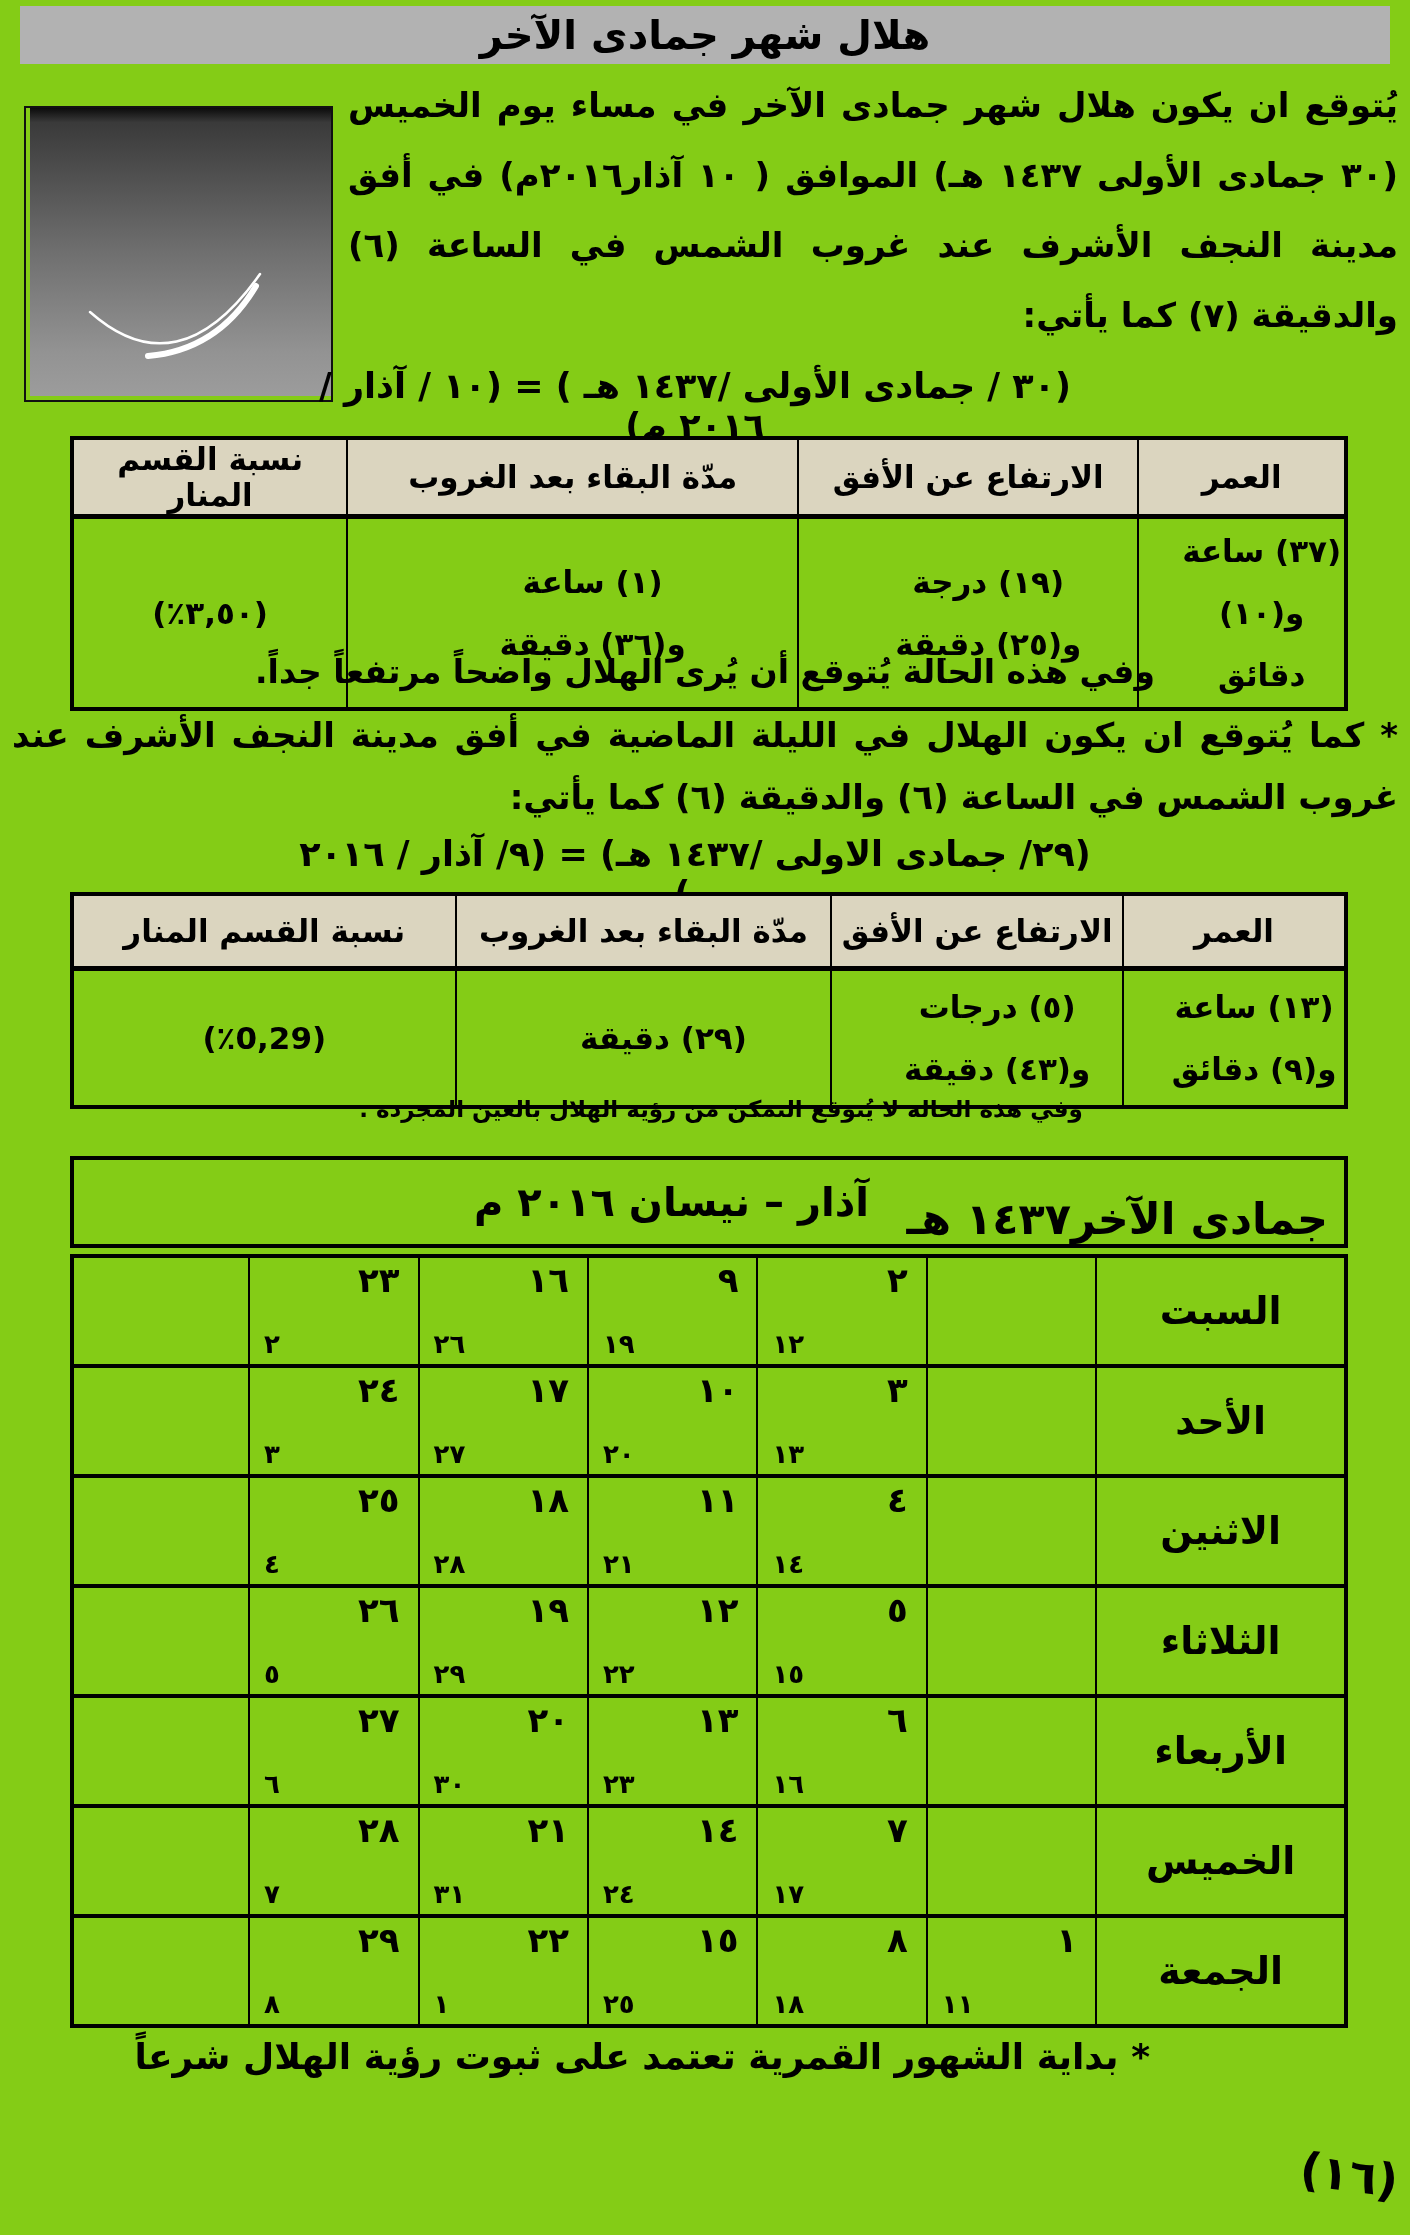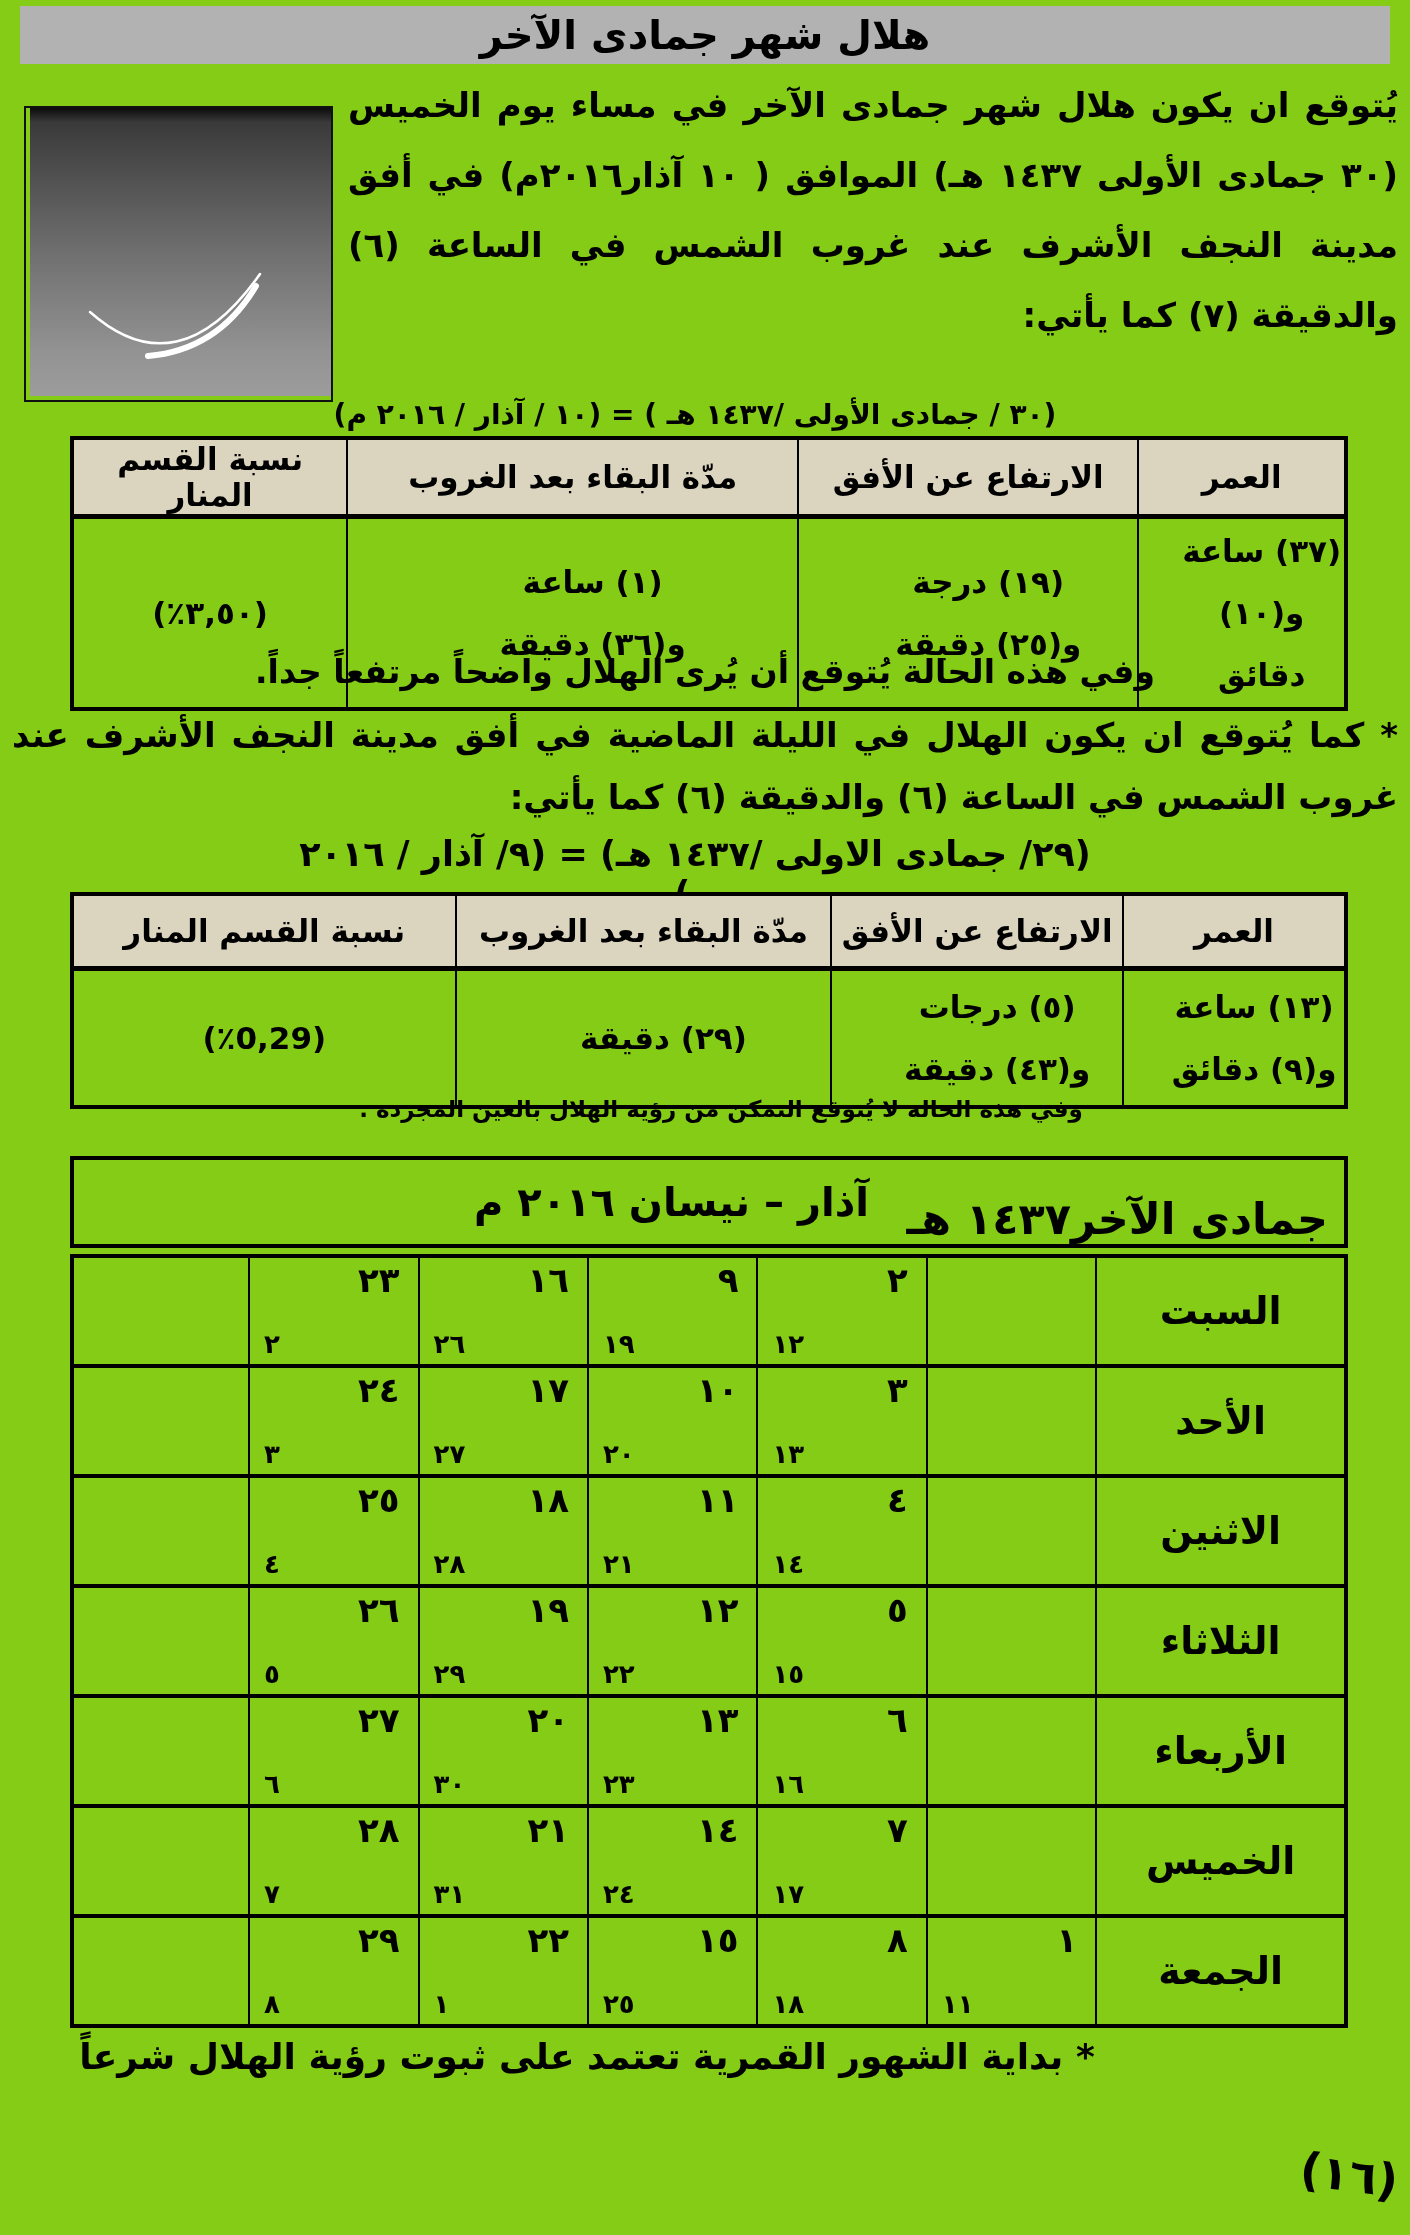--- a/index.html
+++ b/index.html
@@ -5,21 +5,21 @@
   html,body{margin:0;padding:0;background:#fff;}
   .page{position:relative;width:1410px;height:2235px;background:#84cc16;overflow:hidden;
         font-family:"DejaVu Sans",sans-serif;font-weight:bold;color:#000;direction:rtl;}
   
   .title-bar{position:absolute;top:6px;left:20px;right:20px;height:58px;background:#b2b2b2;
              text-align:center;line-height:58px;font-size:40px;}
   
   .crescent-box{position:absolute;top:106px;left:24px;width:305px;height:292px;border:2px solid #111;line-height:0;}
   
   .intro-par{position:absolute;top:70px;right:12px;width:1050px;font-size:34px;line-height:70px;text-align:justify;}
-  .date-line-1{position:absolute;top:366px;left:290px;width:810px;text-align:center;font-size:28px;margin-top:32px;}
+  .date-line-1{position:absolute;top:366px;left:290px;width:810px;text-align:center;font-size:35px;}
   .date-line-2{position:absolute;top:834px;left:290px;width:810px;text-align:center;font-size:35px;}
   
   table.obs{position:absolute;left:70px;width:1278px;border-collapse:collapse;border:4px solid #000;table-layout:fixed;}
   table.obs#obs1{top:436px;}
   table.obs#obs2{top:892px;}
   table.obs th{border:2px solid #000;border-bottom:5px solid #000;height:68px;font-size:31px;font-weight:bold;text-align:center;}
   table.obs td{border:2px solid #000;height:132px;font-size:31px;text-align:center;vertical-align:middle;}
   table.obs td div{line-height:62px;padding-left:40px;}
   .ltr{direction:ltr;unicode-bidi:bidi-override;}
   .concl-1{position:absolute;top:652px;left:0;width:1410px;text-align:center;font-size:33px;}
@@ -28,21 +28,21 @@
   
   .cal-title{position:absolute;top:1156px;left:70px;width:1270px;height:84px;border:4px solid #000;}
   .cal-title .hijri{position:absolute;right:16px;top:17px;line-height:84px;font-size:43px;}
   .cal-title .greg{position:absolute;left:400px;top:0;line-height:84px;font-size:40px;}
   table.cal{position:absolute;top:1254px;left:70px;width:1278px;border-collapse:collapse;border:4px solid #000;table-layout:fixed;}
   table.cal td{border:2px solid #000;border-top:4px solid #000;border-bottom:4px solid #000;height:104px;position:relative;}
   td.day{font-size:38px;text-align:center;vertical-align:middle;}
   span.hn{position:absolute;top:2px;right:18px;font-size:34px;}
   span.gn{position:absolute;bottom:5px;left:14px;font-size:26px;}
   
-  .footer-note{position:absolute;top:2036px;left:0;width:1150px;text-align:center;font-size:36px;padding-left:12px;}
+  .footer-note{position:absolute;top:2036px;left:0;width:1150px;text-align:right;font-size:36px;}
   .page-num{position:absolute;top:2148px;right:12px;font-size:46px;transform:rotate(8deg);}
 </style>
 </head>
 <body>
 
 <div class="page">
 
   <div class="title-bar" style="background-color: rgb(178, 178, 178);">هلال شهر جمادى الآخر</div>
 
   <div class="crescent-box">

